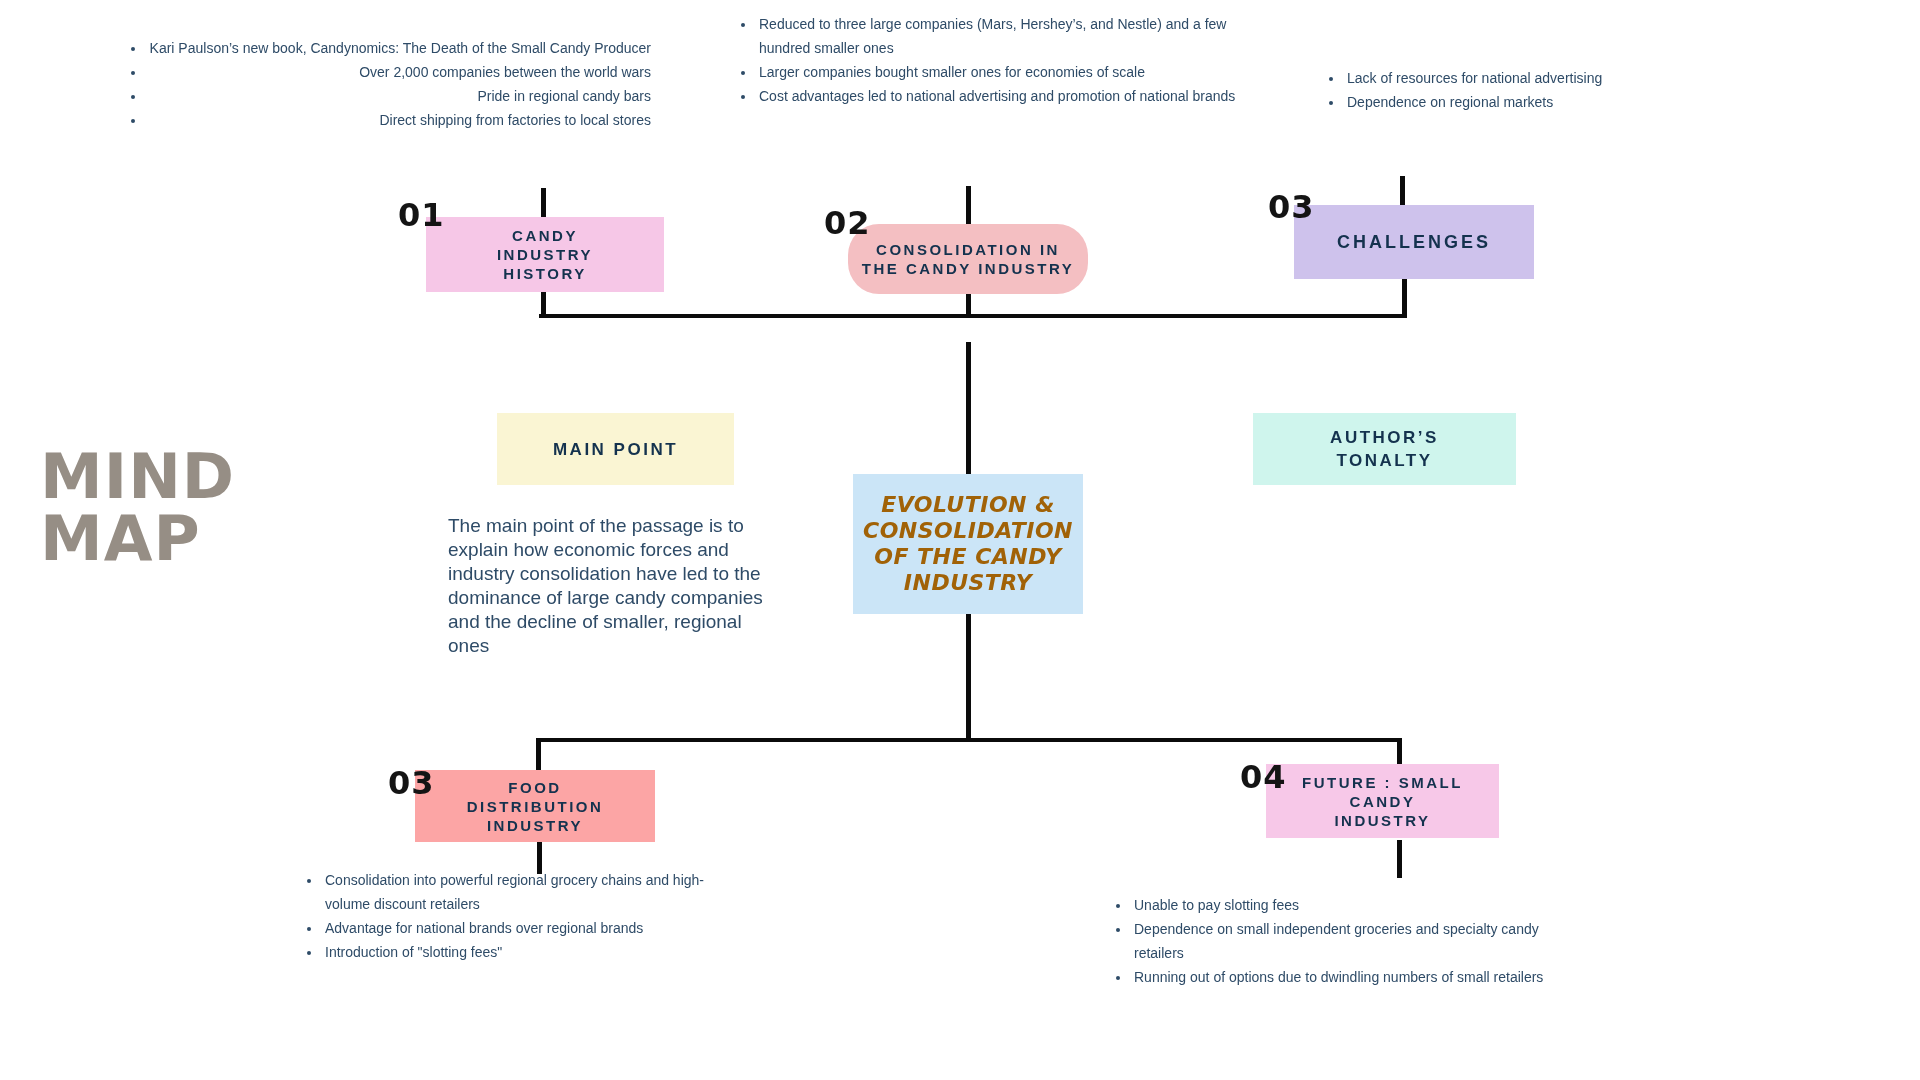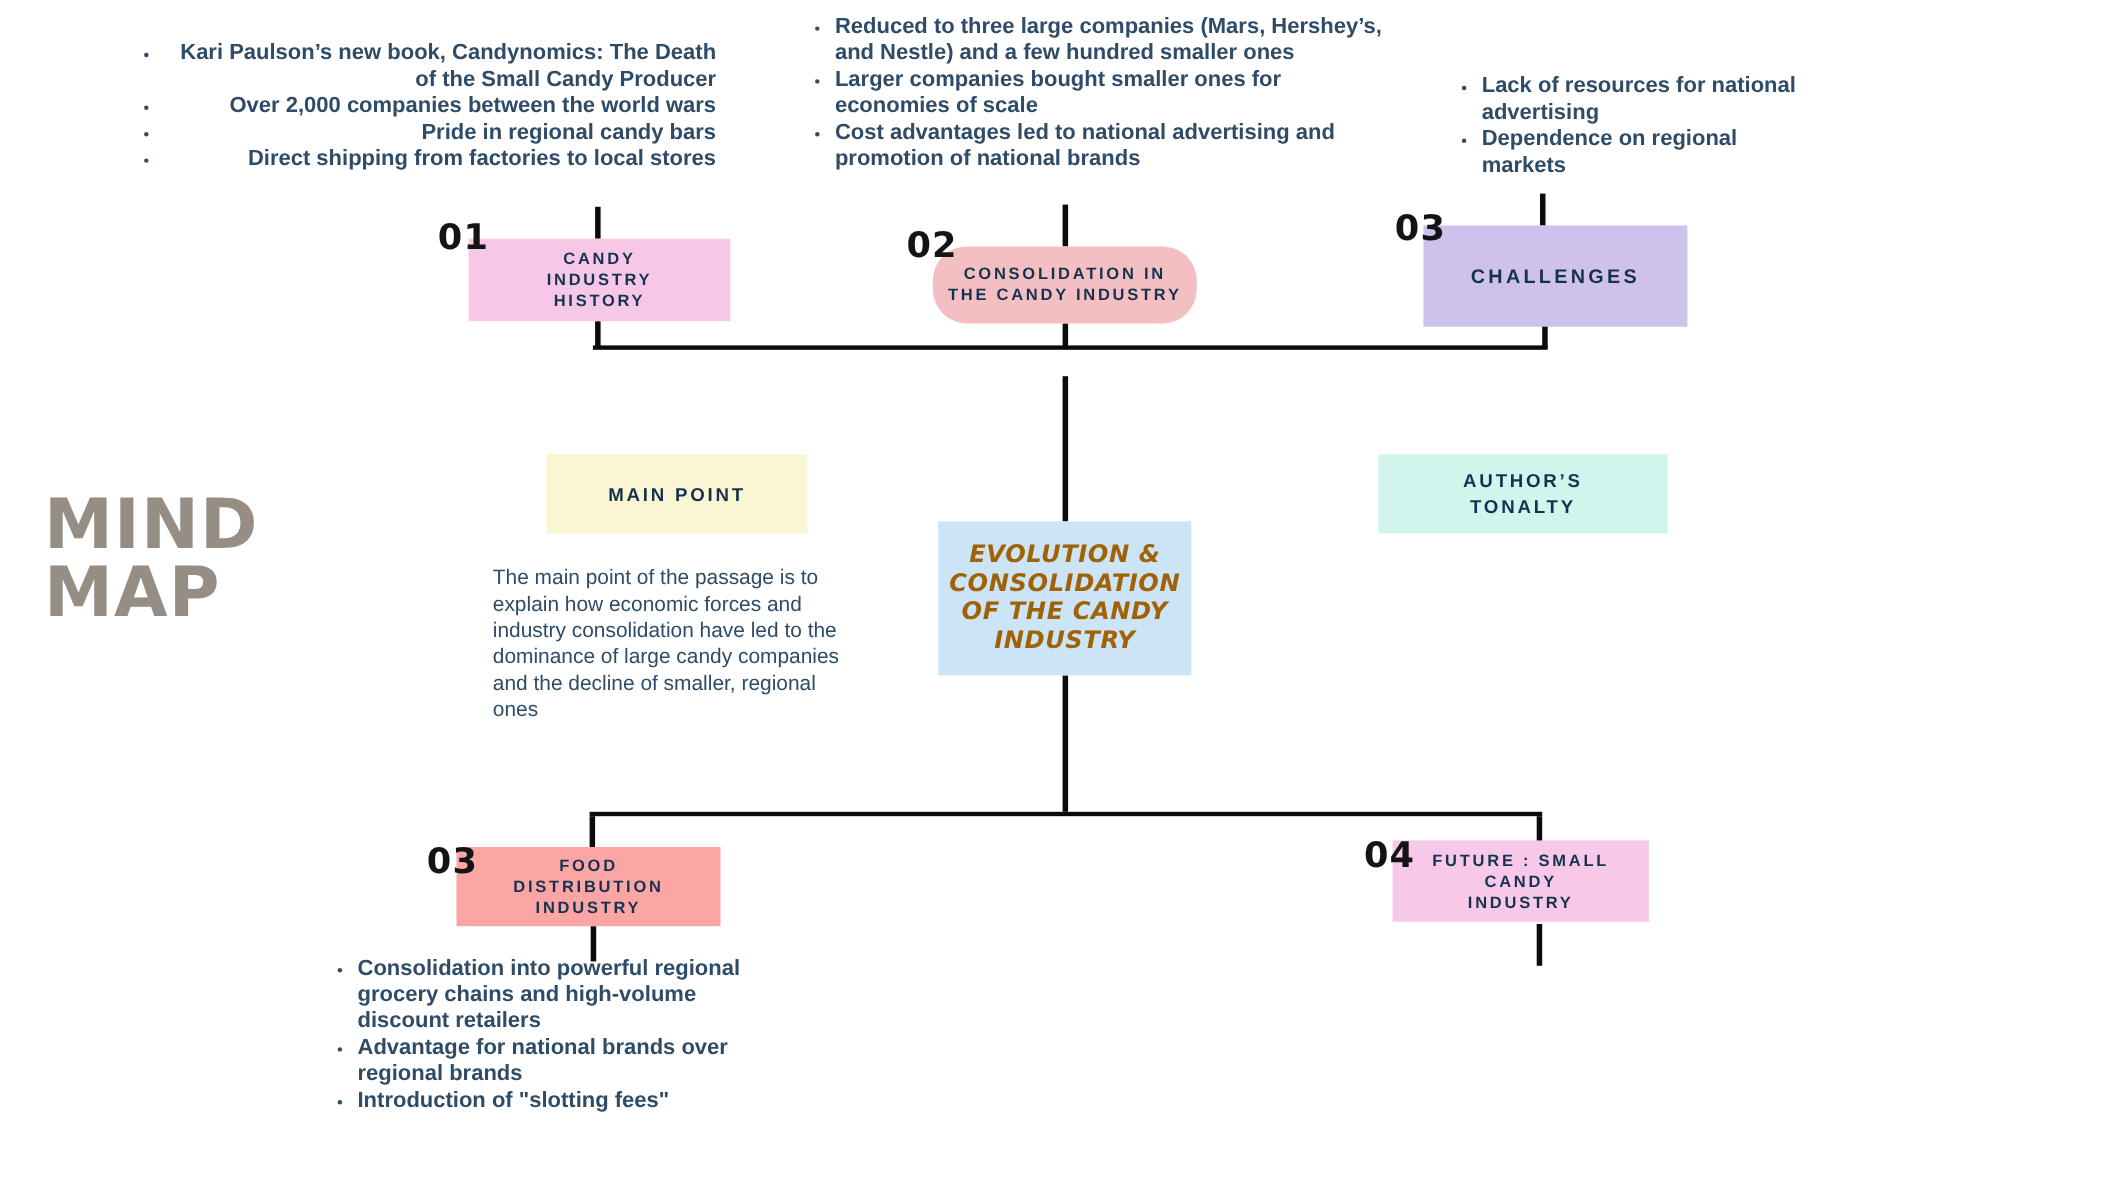--- a/index.html
+++ b/index.html
@@ -8,21 +8,21 @@
     --line:#0B0B0B;
     --num:#141414;
   }
   html,body{margin:0;padding:0;background:#fff;}
   #canvas{
     position:relative;width:1920px;height:1080px;background:#ffffff;overflow:hidden;
     font-family:"Liberation Sans", sans-serif;
   }
   .note-list{
     position:absolute;margin:0;padding-left:26px;color:var(--body);
-    font-size:20px;line-height:24px;list-style:disc;font-weight:bold;
+    font-size:14px;line-height:24px;list-style:disc;
   }
   .note-list li{padding-left:3px;}
   .note-list li::marker{color:var(--body);font-size:14px;}
   .num{
     position:absolute;font-family:"DejaVu Sans", sans-serif;font-weight:800;
     font-size:32px;color:var(--num);letter-spacing:1px;z-index:3;
   }
   .node-box{
     position:absolute;display:flex;align-items:center;justify-content:center;
     text-align:center;font-weight:700;color:var(--head);letter-spacing:2.5px;
@@ -77,21 +77,21 @@
   <div class="num" style="left:398px;top:196px;">01</div>
   <div class="node-box" style="left: 426px; top: 217px; width: 238px; height: 75px; background: rgb(246, 199, 231);">CANDY
 INDUSTRY
 HISTORY</div>
 
   <div class="num" style="left:824px;top:204px;">02</div>
   <div class="node-box" style="left: 848px; top: 224px; width: 240px; height: 70px; background: rgb(244, 191, 194); border-radius: 31px;">CONSOLIDATION IN
 THE CANDY INDUSTRY</div>
 
   <div class="num" style="left:1268px;top:188px;">03</div>
-  <div class="node-box lg" style="left: 1294px; top: 205px; width: 240px; height: 92px; background: rgb(206, 194, 236);">CHALLENGES</div>
+  <div class="node-box lg" style="left: 1294px; top: 205px; width: 240px; height: 74px; background: rgb(206, 194, 236);">CHALLENGES</div>
 
   <div class="hline" style="left:539px;top:314px;width:868px;"></div>
   <div class="vline" style="left:541px;top:292px;height:24px;"></div>
   <div class="vline" style="left:966px;top:294px;height:22px;"></div>
   <div class="vline" style="left:1402px;top:279px;height:37px;"></div>
 
   <div class="vline" style="left:966px;top:342px;height:132px;"></div>
 
   <div class="node-box md" style="left: 497px; top: 413px; width: 237px; height: 72px; background: rgb(250, 245, 211);">MAIN POINT</div>
   <div class="para" style="left:448px;top:514px;width:315px;">The main point of the passage is to explain how economic forces and industry consolidation have led to the dominance of large candy companies and the decline of smaller, regional ones</div>
@@ -121,14 +121,19 @@
     <li>Advantage for national brands over regional brands</li>
     <li>Introduction of "slotting fees"</li>
   </ul>
 
   <div class="num" style="left:1240px;top:758px;">04</div>
   <div class="node-box" style="left: 1266px; top: 764px; width: 233px; height: 74px; background: rgb(247, 200, 232);">FUTURE : SMALL
 CANDY
 INDUSTRY</div>
   <div class="vline" style="left:1397px;top:840px;height:38px;"></div>
 
+  <ul class="note-list" style="left:1105px;top:893px;width:460px;">
+    <li>Unable to pay slotting fees</li>
+    <li>Dependence on small independent groceries and specialty candy retailers</li>
+    <li>Running out of options due to dwindling numbers of small retailers</li>
+  </ul>
 
 </div>
 
 </body></html>

